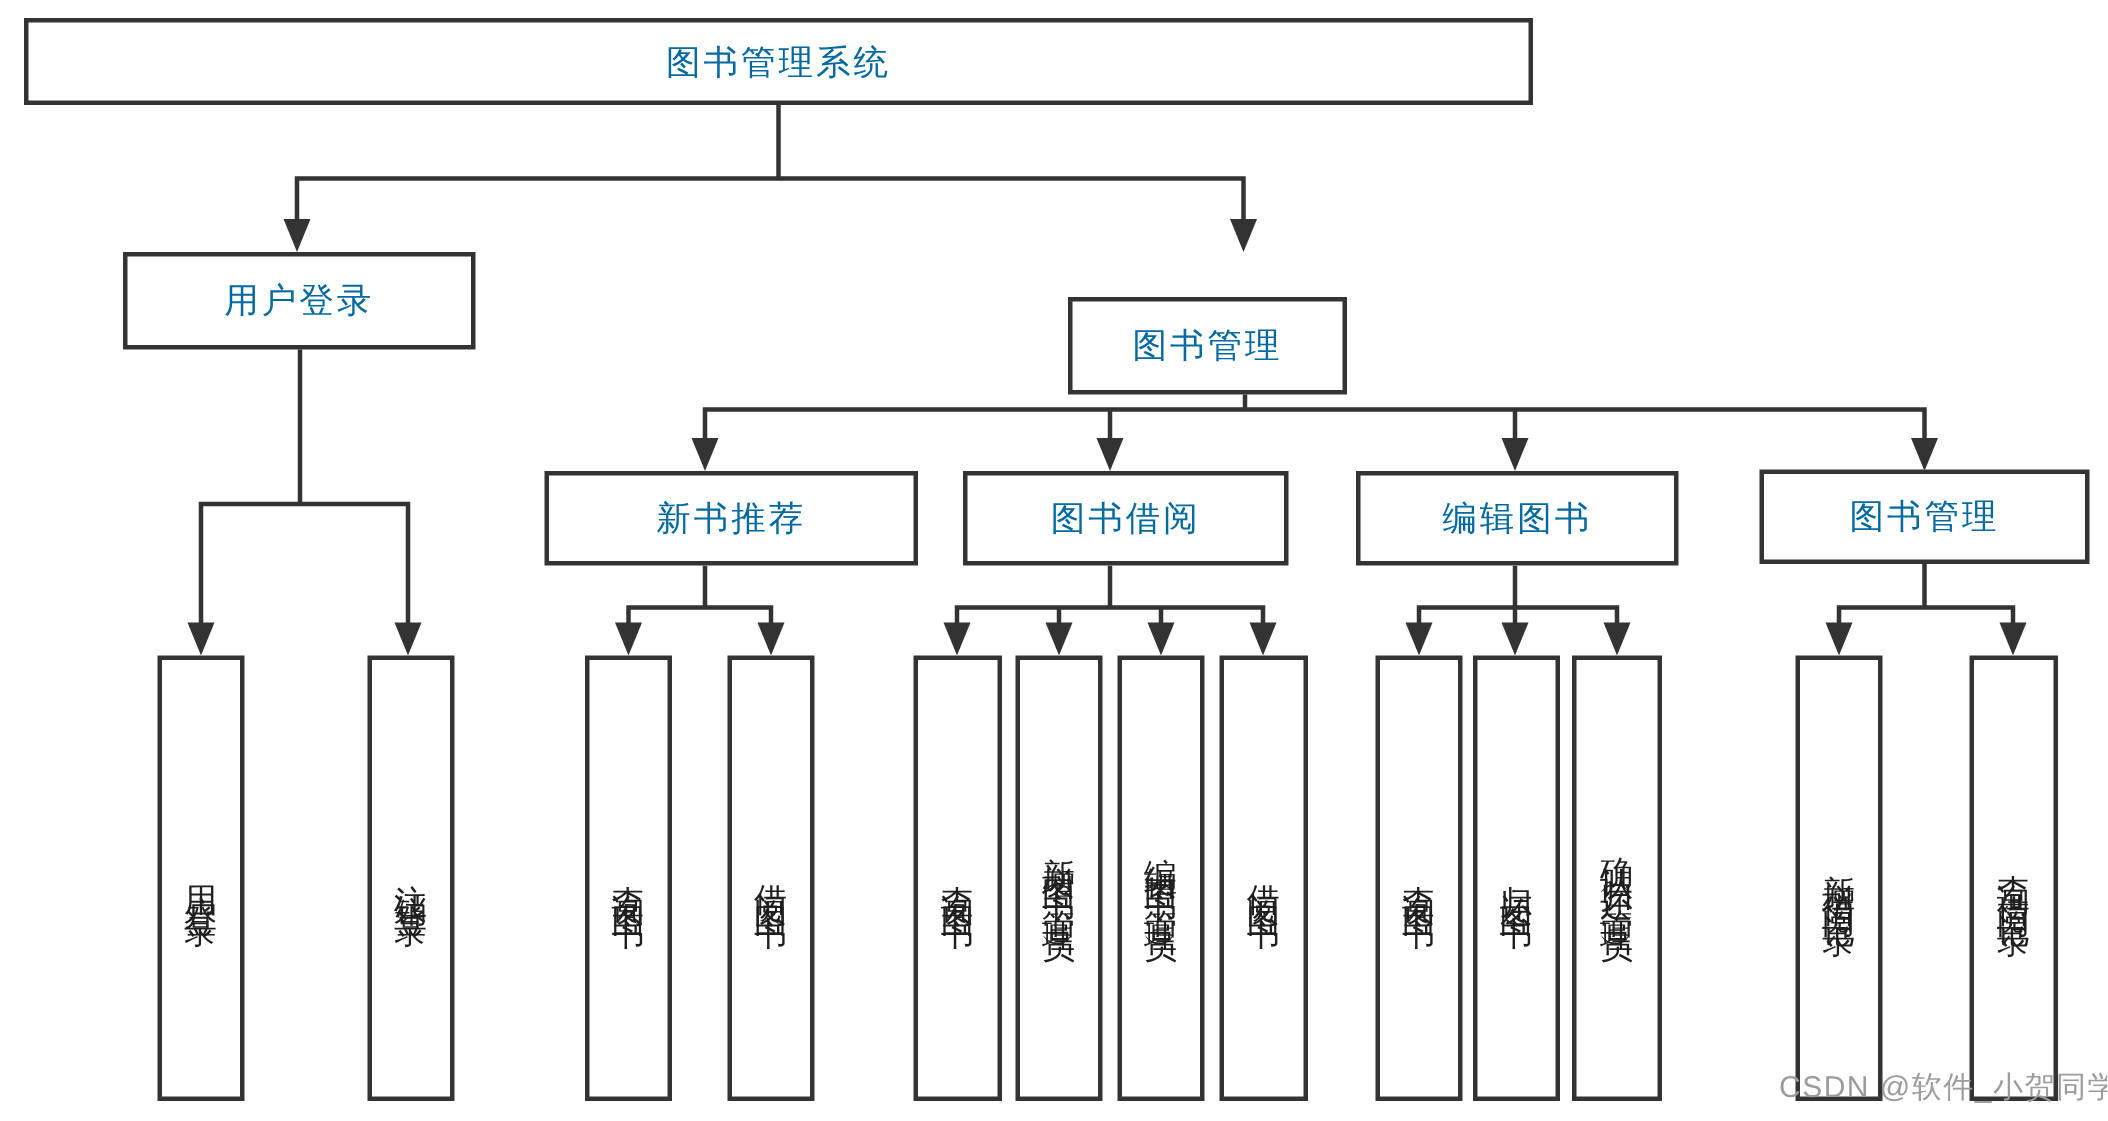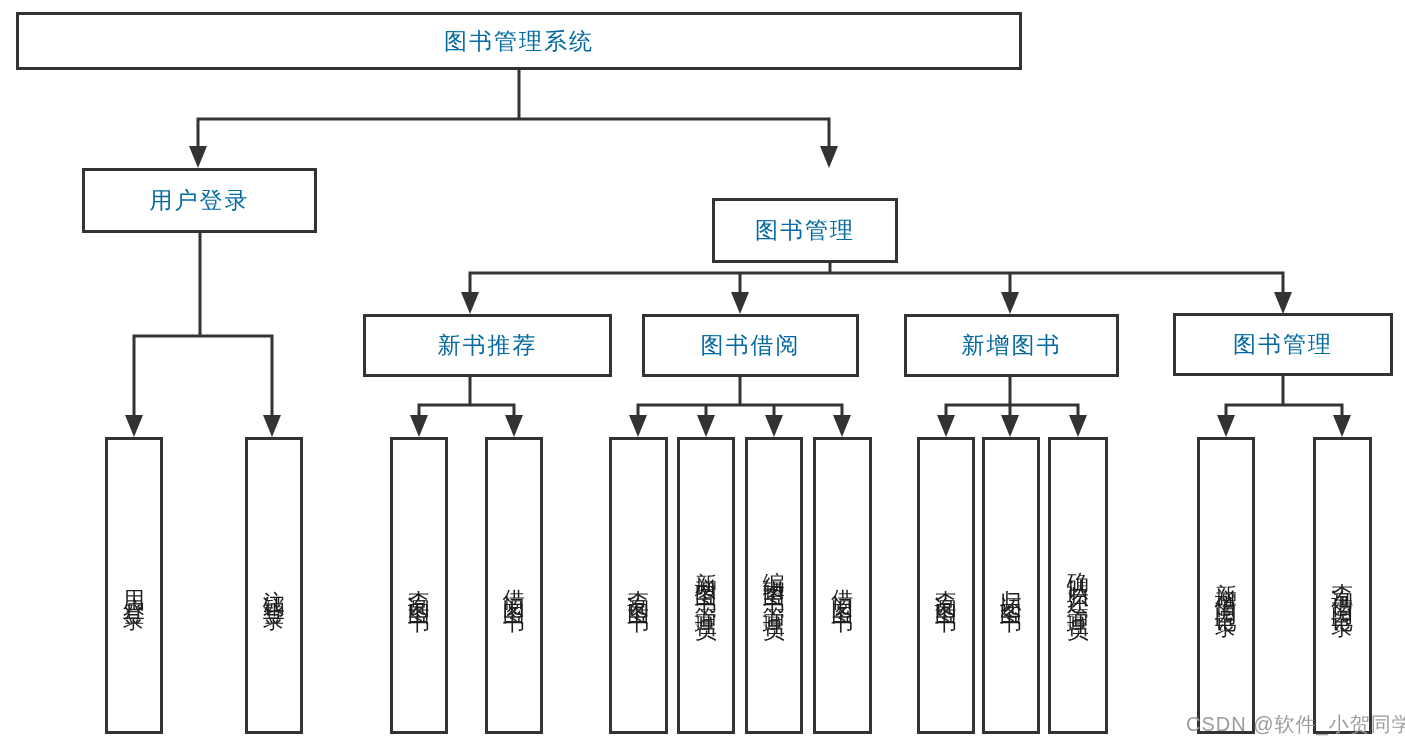--- a/index.html
+++ b/index.html
@@ -159,21 +159,21 @@
     <span>图书管理</span>
   </div>
 
   <div id="n-rec" class="hnode">
     <span>新书推荐</span>
   </div>
   <div id="n-borrow" class="hnode">
     <span>图书借阅</span>
   </div>
   <div id="n-cur" class="hnode">
-    <span>新增图书</span>
+    <span>编辑图书</span>
   </div>
   <div id="n-hist" class="hnode">
     <span>图书管理</span>
   </div>
 
   <div id="l-0" class="vnode">
     <span>用户登录</span>
   </div>
   <div id="l-1" class="vnode">
     <span>注销登录</span>

